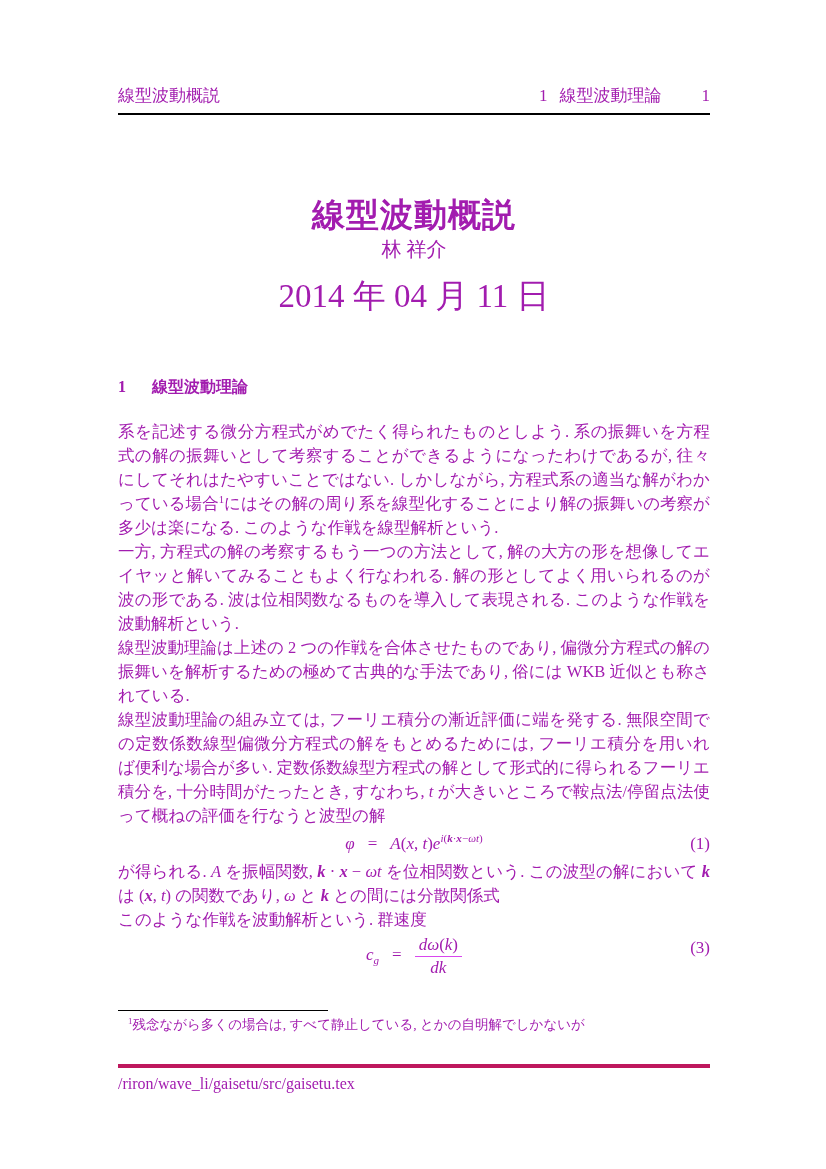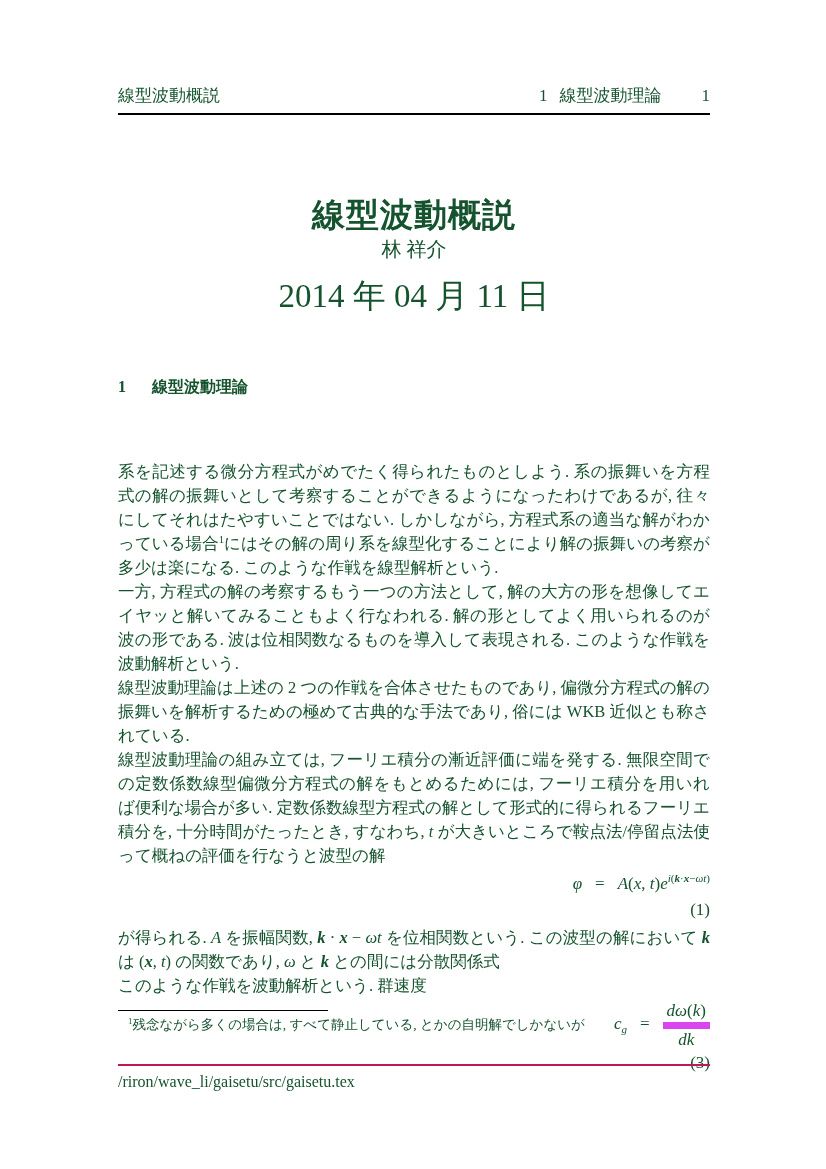--- a/index.html
+++ b/index.html
@@ -2,21 +2,21 @@
 <html><head>
 <meta charset="utf-8">
 <style>
   html, body { margin: 0; padding: 0; background: #ffffff; }
   .page {
     position: relative;
     width: 826px;
     height: 1169px;
     margin: 0 auto;
     background: #ffffff;
-    color: #14532d;
+    color: #a21caf;
     overflow: hidden;
     font-family: "Liberation Serif", serif;
   }
   
   .running-header {
     position: absolute;
     left: 118px; right: 116px; top: 84px;
     display: flex; justify-content: space-between; align-items: baseline;
     border-bottom: 2px solid #000;
     padding-bottom: 6px;
@@ -60,60 +60,58 @@
   }
   .sec-no { font-family: "Liberation Serif", serif; margin-right: 22px; }
   .sec-title { font-family: "Liberation Sans", sans-serif; }
   
   .body-text {
     position: absolute;
     left: 118px; right: 116px; top: 420px;
     font-size: 16.5px;
     line-height: 24px;
     text-align: justify;
-    margin-top: 40px;
   }
   .body-text p { margin: 0; }
   sup { font-size: 65%; line-height: 0; }
   sub { font-size: 65%; line-height: 0; }
   .i  { font-style: italic; }
   .bi { font-style: italic; font-weight: bold; }
   .rel { font-style: normal; padding: 0 13px; }
   
   .eq-row {
-    display: flex; align-items: flex-end;
+    display: flex; align-items: flex-start;
     margin: 3px 0;
     font-size: 17px;
     line-height: 26px;
-    flex-direction: column;
   }
   .eq-spacer { width: 44px; }
   .eq-center { flex: 1; text-align: center; }
   .eq-number { width: 44px; text-align: right; }
   .frac { display: inline-block; vertical-align: middle; text-align: center; line-height: 20px; }
-  .frac .ftop { display: block; padding: 0 4px 1px 4px; border-bottom: 7px solid #d946ef; }
+  .frac .ftop { display: block; padding: 0 4px 1px 4px; border-bottom: 1px solid #d946ef; }
   .frac .fbot { display: block; padding: 1px 4px 0 4px; }
   
   .footnote-area {
     position: absolute;
     left: 118px; right: 116px; top: 1010px;
     font-size: 13.5px;
     line-height: 18px;
   }
   .footnote-rule {
     width: 210px;
     border-top: 1px solid #000;
     margin-bottom: 5px;
   }
   .footnote-text { text-indent: 10px; }
   
   .page-footer {
     position: absolute;
     left: 118px; right: 116px; top: 1064px;
-    border-top: 2px solid #be185d;
+    border-top: 4px solid #be185d;
     padding-top: 7px;
     display: flex; justify-content: space-between; align-items: baseline;
     font-size: 16px;
   }
 </style>
 </head>
 <body>
 
 <div class="page">
 

